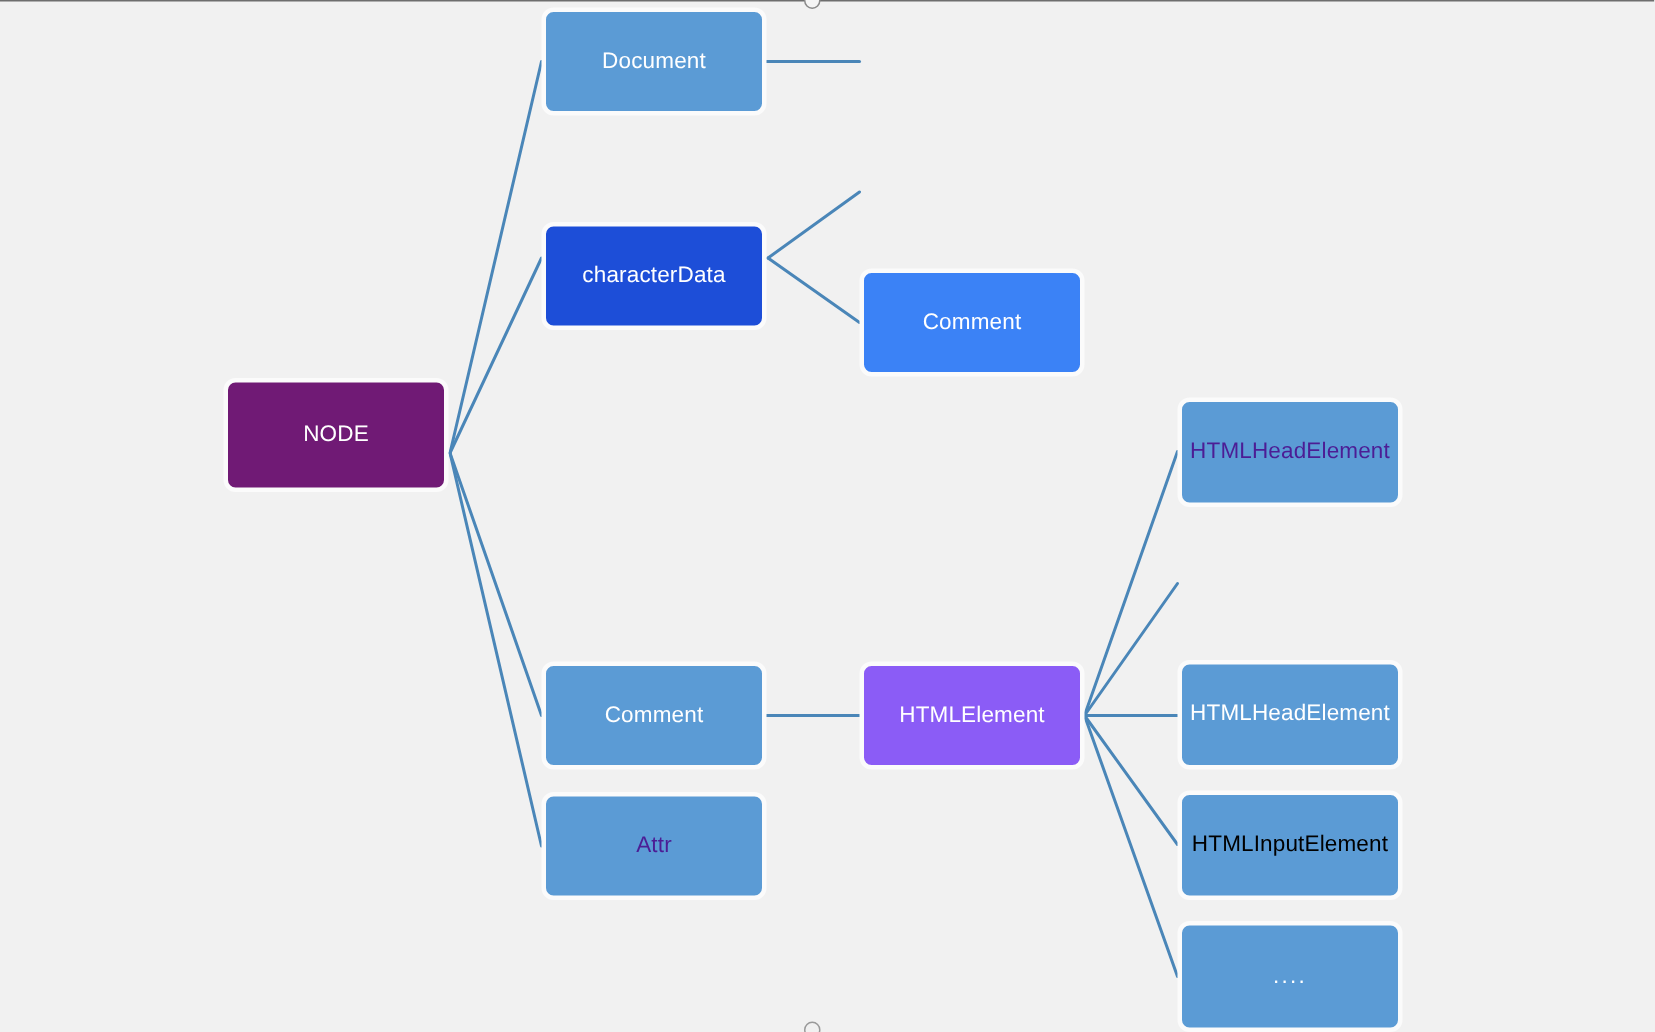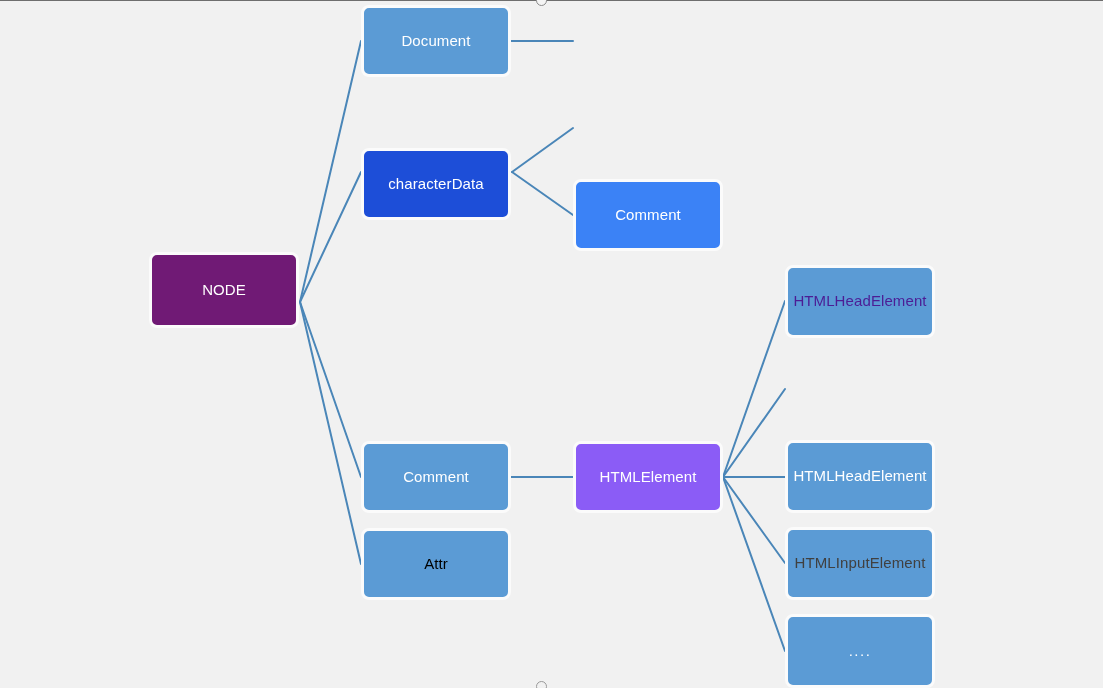--- a/index.html
+++ b/index.html
@@ -125,27 +125,27 @@
     <div class="node-box" style="left: 573px; top: 179px; width: 150px; height: 72px; background: #3b82f6; border-color: rgb(251, 251, 251);">
       <span class="node-label" style="color: rgb(255, 255, 255);">Comment</span>
     </div>
     <div class="node-box" style="left: 361px; top: 441px; width: 150px; height: 72px; background: rgb(91, 155, 213); border-color: rgb(251, 251, 251);">
       <span class="node-label" style="color: rgb(255, 255, 255);">Comment</span>
     </div>
     <div class="node-box" style="left: 573px; top: 441px; width: 150px; height: 72px; background: #8b5cf6; border-color: rgb(251, 251, 251);">
       <span class="node-label" style="color: rgb(255, 255, 255);">HTMLElement</span>
     </div>
     <div class="node-box" style="left: 361px; top: 528px; width: 150px; height: 72px; background: rgb(91, 155, 213); border-color: rgb(251, 251, 251);">
-      <span class="node-label" style="color: #000000;">Attr</span>
+      <span class="node-label" style="color: #4c1d95;">Attr</span>
     </div>
     <div class="node-box" style="left: 785px; top: 265px; width: 150px; height: 73px; background: rgb(91, 155, 213); border-color: rgb(251, 251, 251);">
       <span class="node-label" style="color: #4c1d95;">HTMLHeadElement</span>
     </div>
     <div class="node-box" style="left: 785px; top: 440px; width: 150px; height: 73px; background: rgb(91, 155, 213); border-color: rgb(251, 251, 251);">
       <span class="node-label" style="color: rgb(255, 255, 255);">HTMLHeadElement</span>
     </div>
     <div class="node-box" style="left: 785px; top: 527px; width: 150px; height: 73px; background: rgb(91, 155, 213); border-color: rgb(251, 251, 251);">
-      <span class="node-label" style="color: #404040;">HTMLInputElement</span>
+      <span class="node-label" style="color: #000000;">HTMLInputElement</span>
     </div>
     <div class="node-box" style="left: 785px; top: 614px; width: 150px; height: 74px; background: rgb(91, 155, 213); border-color: rgb(251, 251, 251);">
       <span class="node-label dots" style="color: rgb(255, 255, 255);">....</span>
     </div>
   </div>
 
 </body></html>

